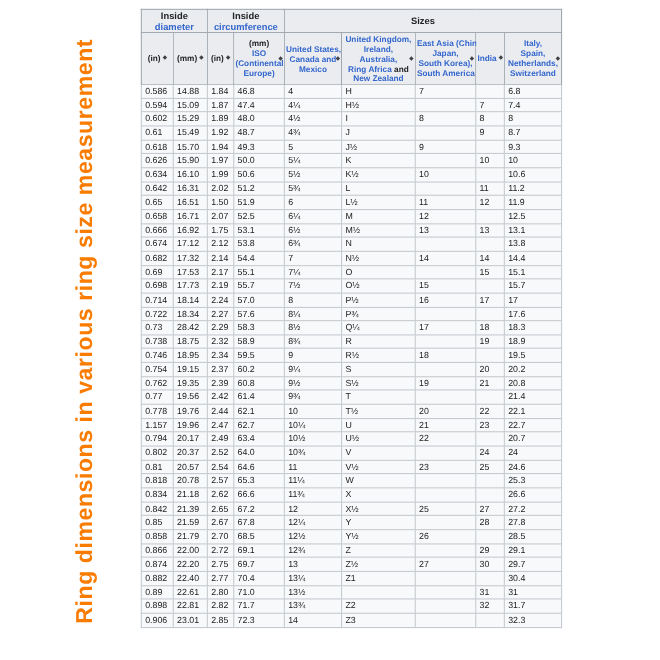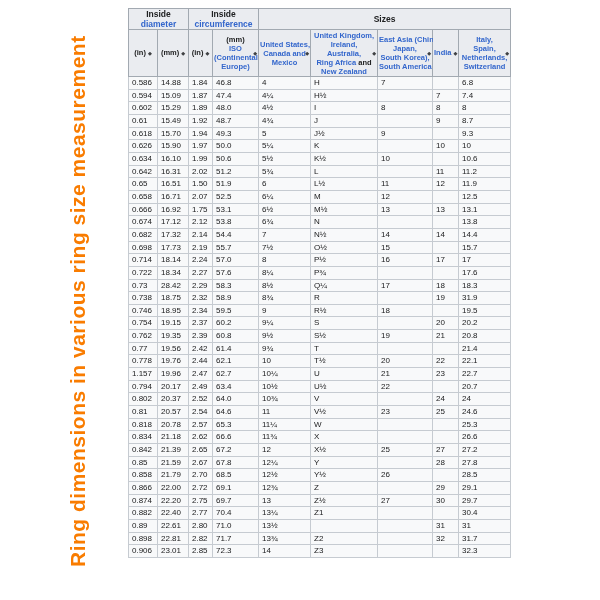--- a/index.html
+++ b/index.html
@@ -246,20 +246,31 @@
           <td>17.32</td>
           <td>2.14</td>
           <td>54.4</td>
           <td>7</td>
           <td>N½</td>
           <td>14</td>
           <td>14</td>
           <td>14.4</td>
         </tr>
         <tr>
+          <td>0.69</td>
+          <td>17.53</td>
+          <td>2.17</td>
+          <td>55.1</td>
+          <td>7¼</td>
+          <td>O</td>
+          <td></td>
+          <td>15</td>
+          <td>15.1</td>
+        </tr>
+        <tr>
           <td>0.698</td>
           <td>17.73</td>
           <td>2.19</td>
           <td>55.7</td>
           <td>7½</td>
           <td>O½</td>
           <td>15</td>
           <td></td>
           <td>15.7</td>
         </tr>
@@ -298,21 +309,21 @@
         </tr>
         <tr>
           <td>0.738</td>
           <td>18.75</td>
           <td>2.32</td>
           <td>58.9</td>
           <td>8¾</td>
           <td>R</td>
           <td></td>
           <td>19</td>
-          <td>31.9</td>
+          <td>18.9</td>
         </tr>
         <tr>
           <td>0.746</td>
           <td>18.95</td>
           <td>2.34</td>
           <td>59.5</td>
           <td>9</td>
           <td>R½</td>
           <td>18</td>
           <td></td>

